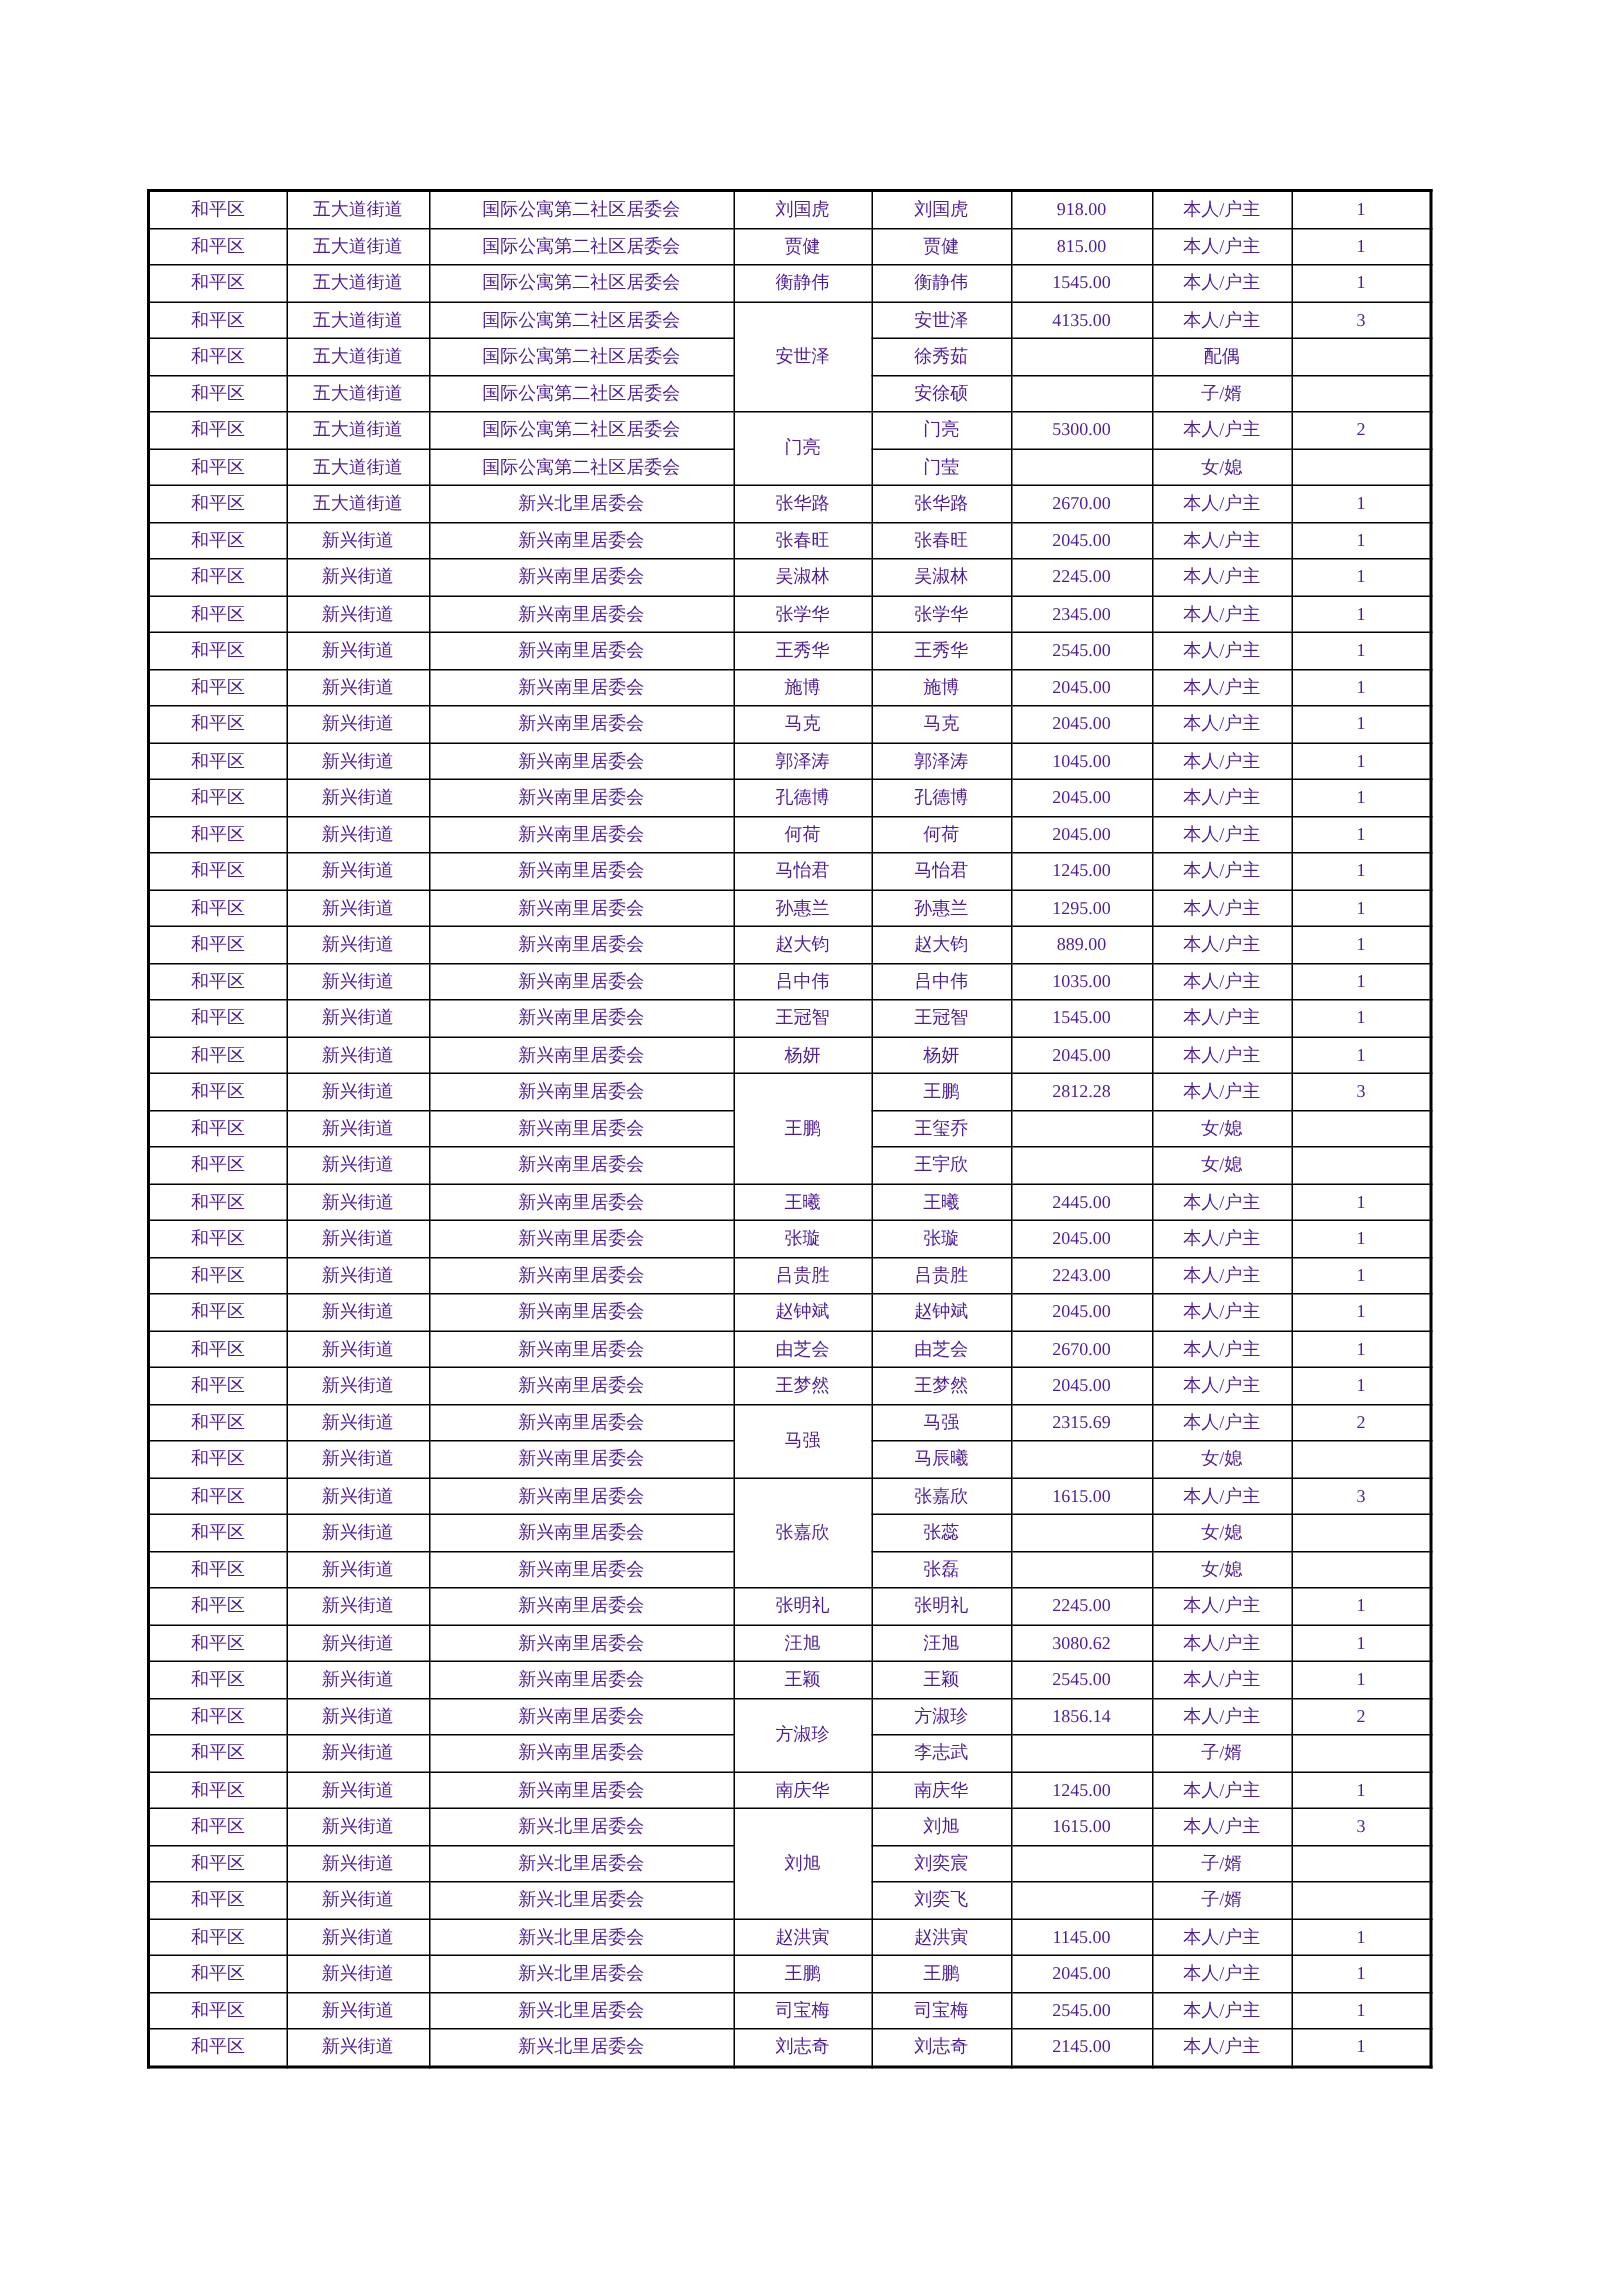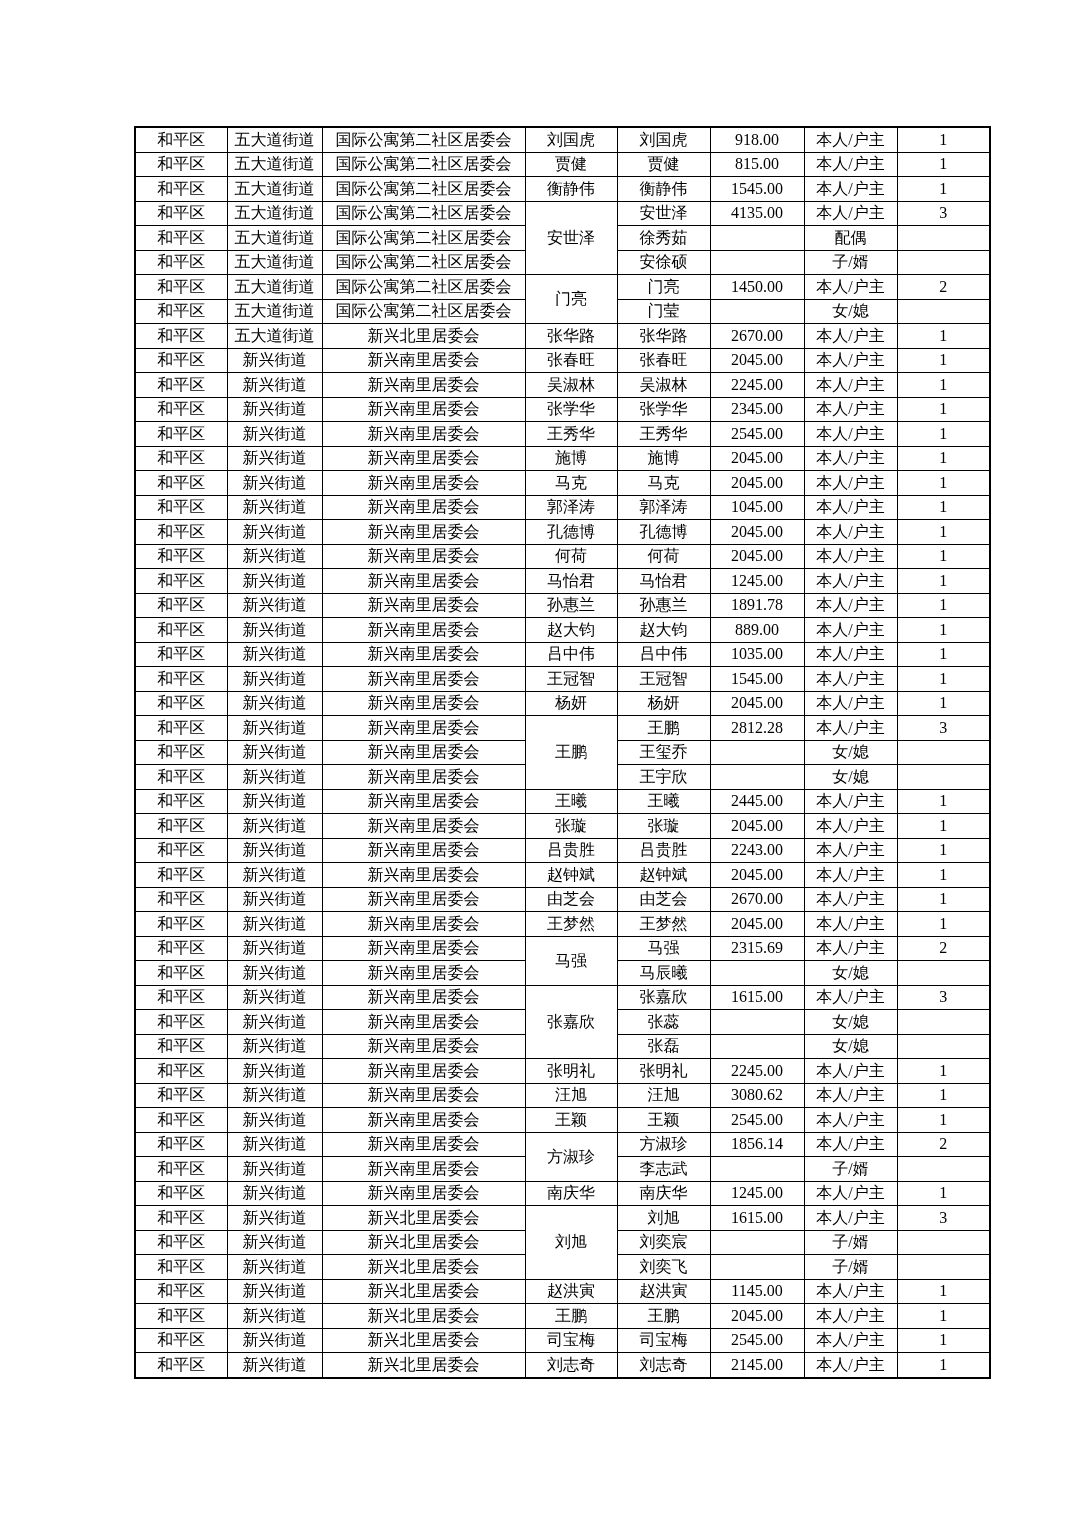--- a/index.html
+++ b/index.html
@@ -14,24 +14,23 @@
     background: #ffffff;
     overflow: hidden;
   }
   table.roster {
     position: absolute;
     left: 98px;
     top: 126px;
     border-collapse: collapse;
     table-layout: fixed;
     font-family: "Liberation Serif", "DejaVu Serif", serif;
-    font-size: 16px;
-    color: #000000;
+    font-size: 12px;
+    color: #4c1d95;
     border: 2px solid #000000;
-    margin-left: 36px;
   }
   table.roster td {
     border: 1px solid #000000;
     text-align: center;
     vertical-align: middle;
     padding: 0;
     height: 23.5px;
     line-height: 1.1;
     white-space: nowrap;
     overflow: hidden;
@@ -118,21 +117,21 @@
           <td></td>
           <td>子/婿</td>
           <td></td>
         </tr>
         <tr>
           <td>和平区</td>
           <td>五大道街道</td>
           <td>国际公寓第二社区居委会</td>
           <td rowspan="2">门亮</td>
           <td>门亮</td>
-          <td>1450.00</td>
+          <td>5300.00</td>
           <td>本人/户主</td>
           <td>2</td>
         </tr>
         <tr>
           <td>和平区</td>
           <td>五大道街道</td>
           <td>国际公寓第二社区居委会</td>
           <td>门莹</td>
           <td></td>
           <td>女/媳</td>
@@ -247,21 +246,21 @@
           <td>1245.00</td>
           <td>本人/户主</td>
           <td>1</td>
         </tr>
         <tr>
           <td>和平区</td>
           <td>新兴街道</td>
           <td>新兴南里居委会</td>
           <td>孙惠兰</td>
           <td>孙惠兰</td>
-          <td>1891.78</td>
+          <td>1295.00</td>
           <td>本人/户主</td>
           <td>1</td>
         </tr>
         <tr>
           <td>和平区</td>
           <td>新兴街道</td>
           <td>新兴南里居委会</td>
           <td>赵大钧</td>
           <td>赵大钧</td>
           <td>889.00</td>

